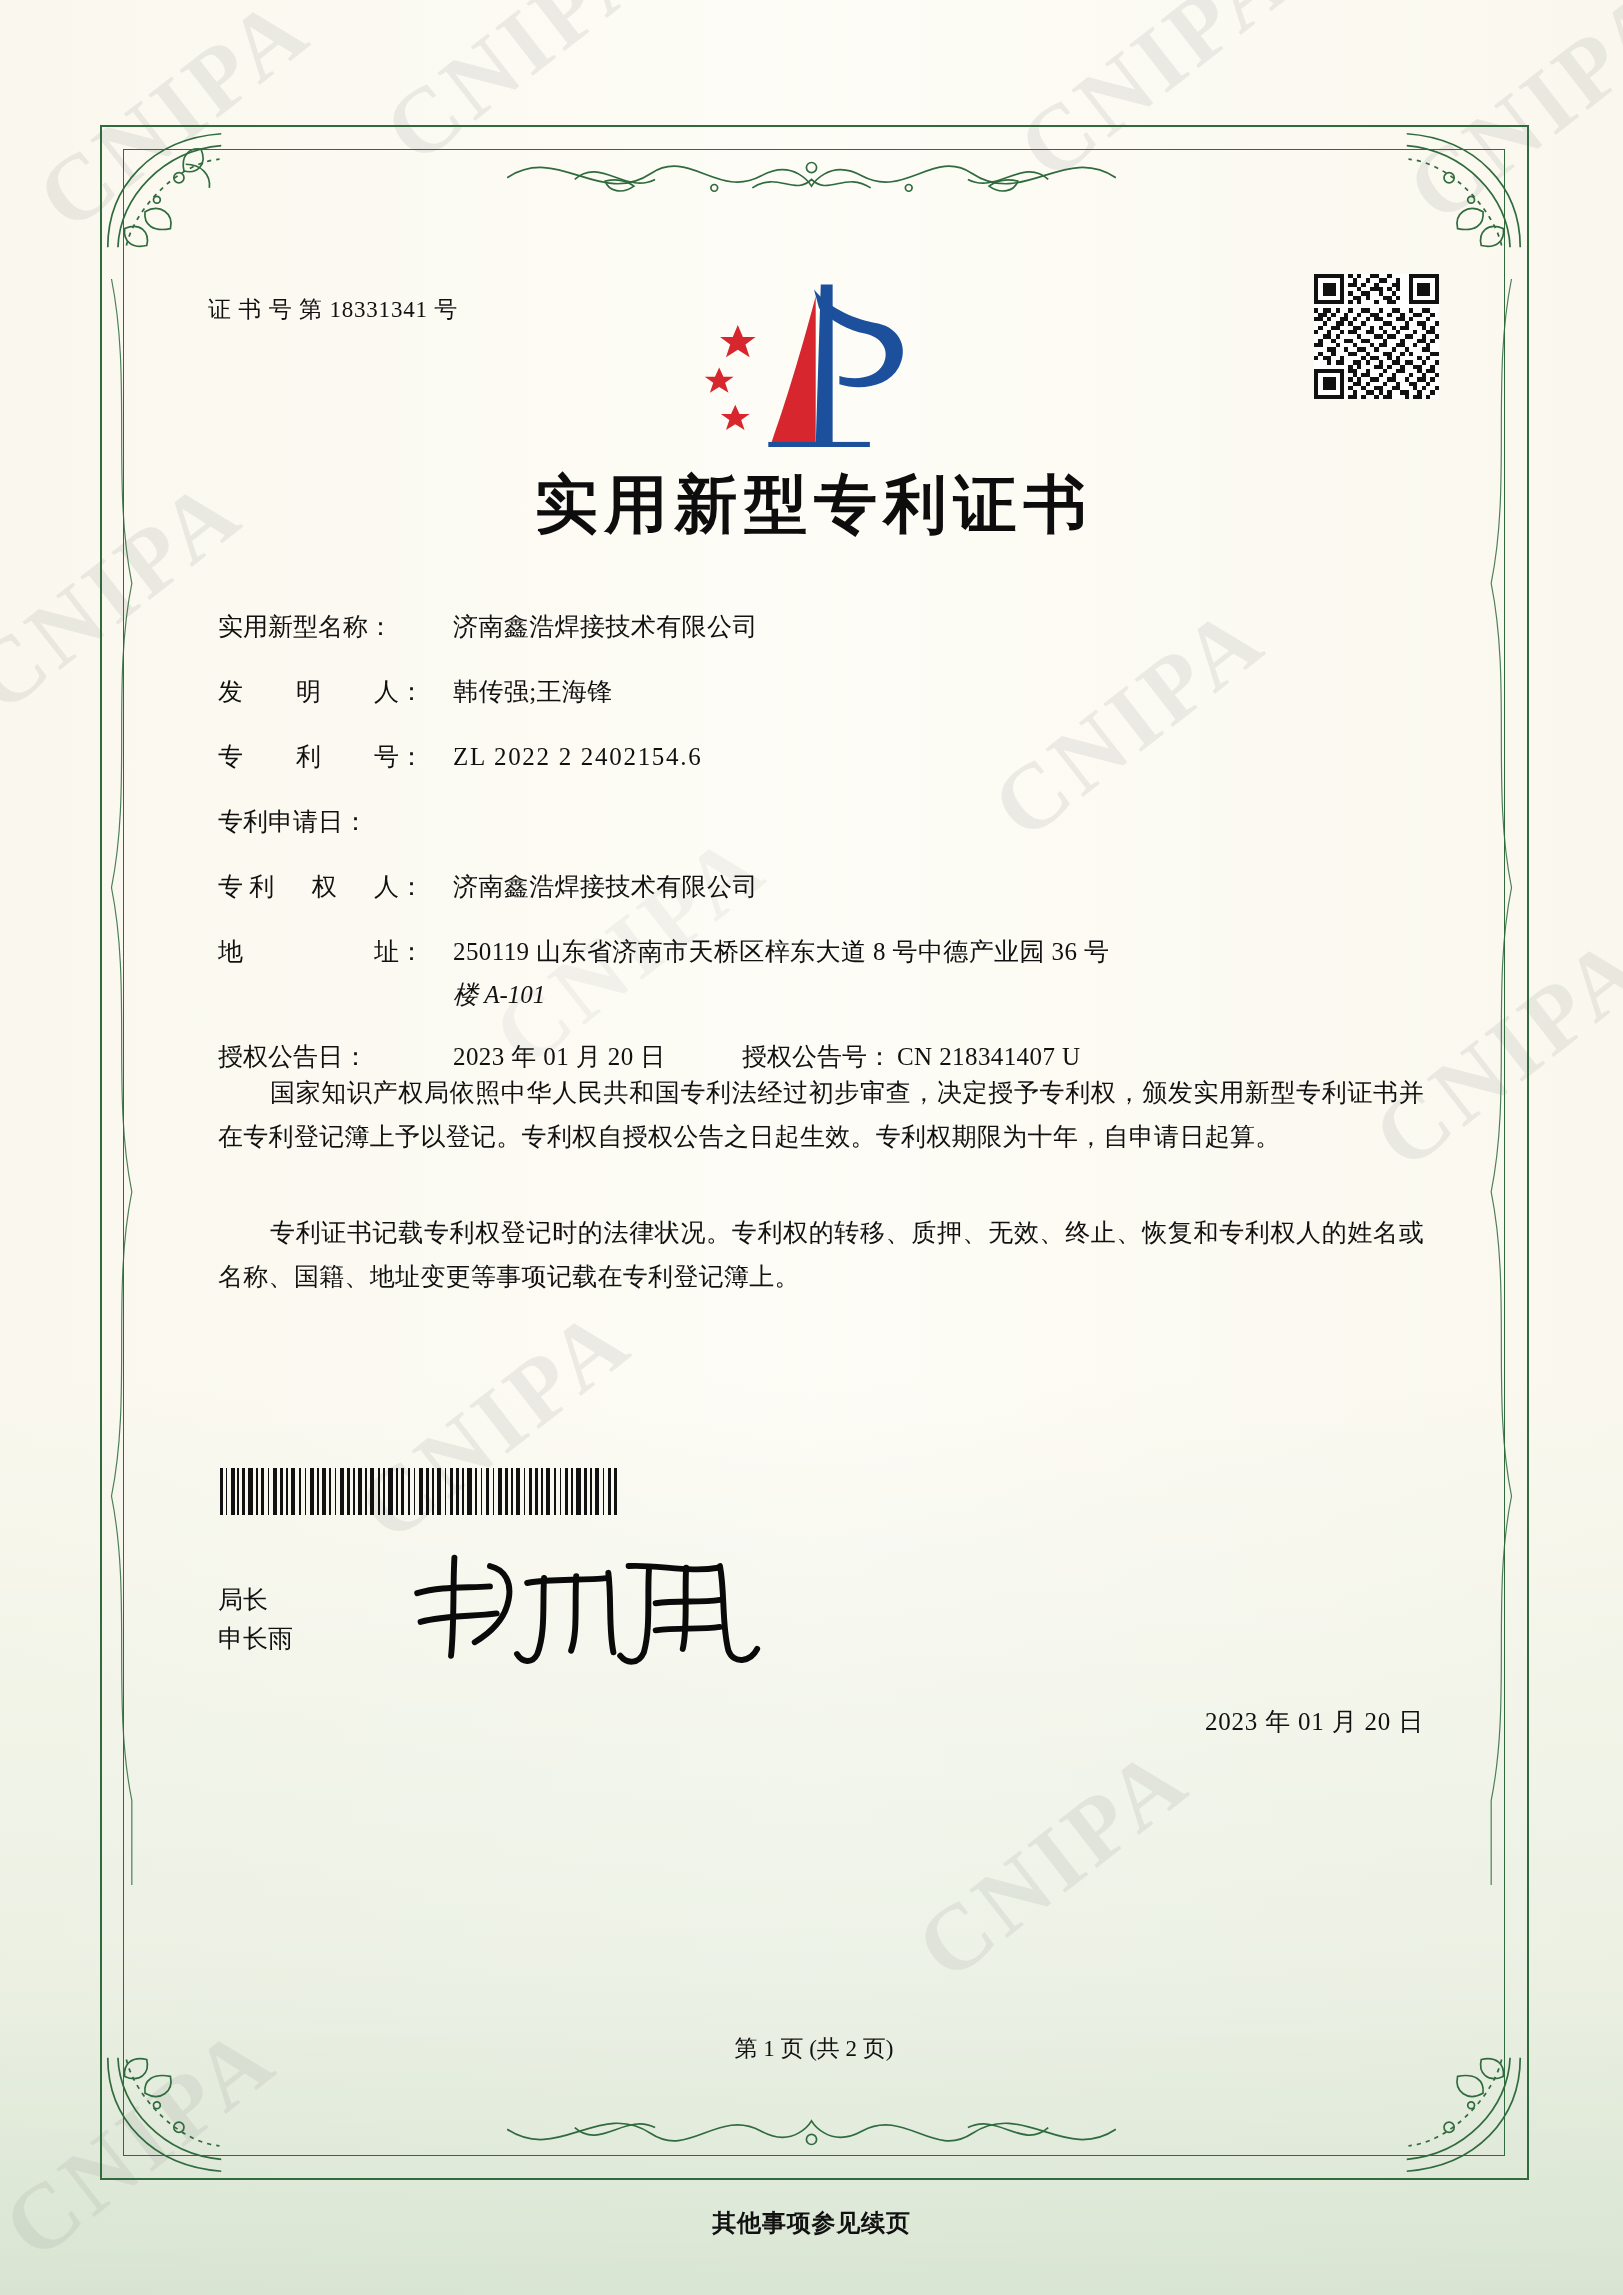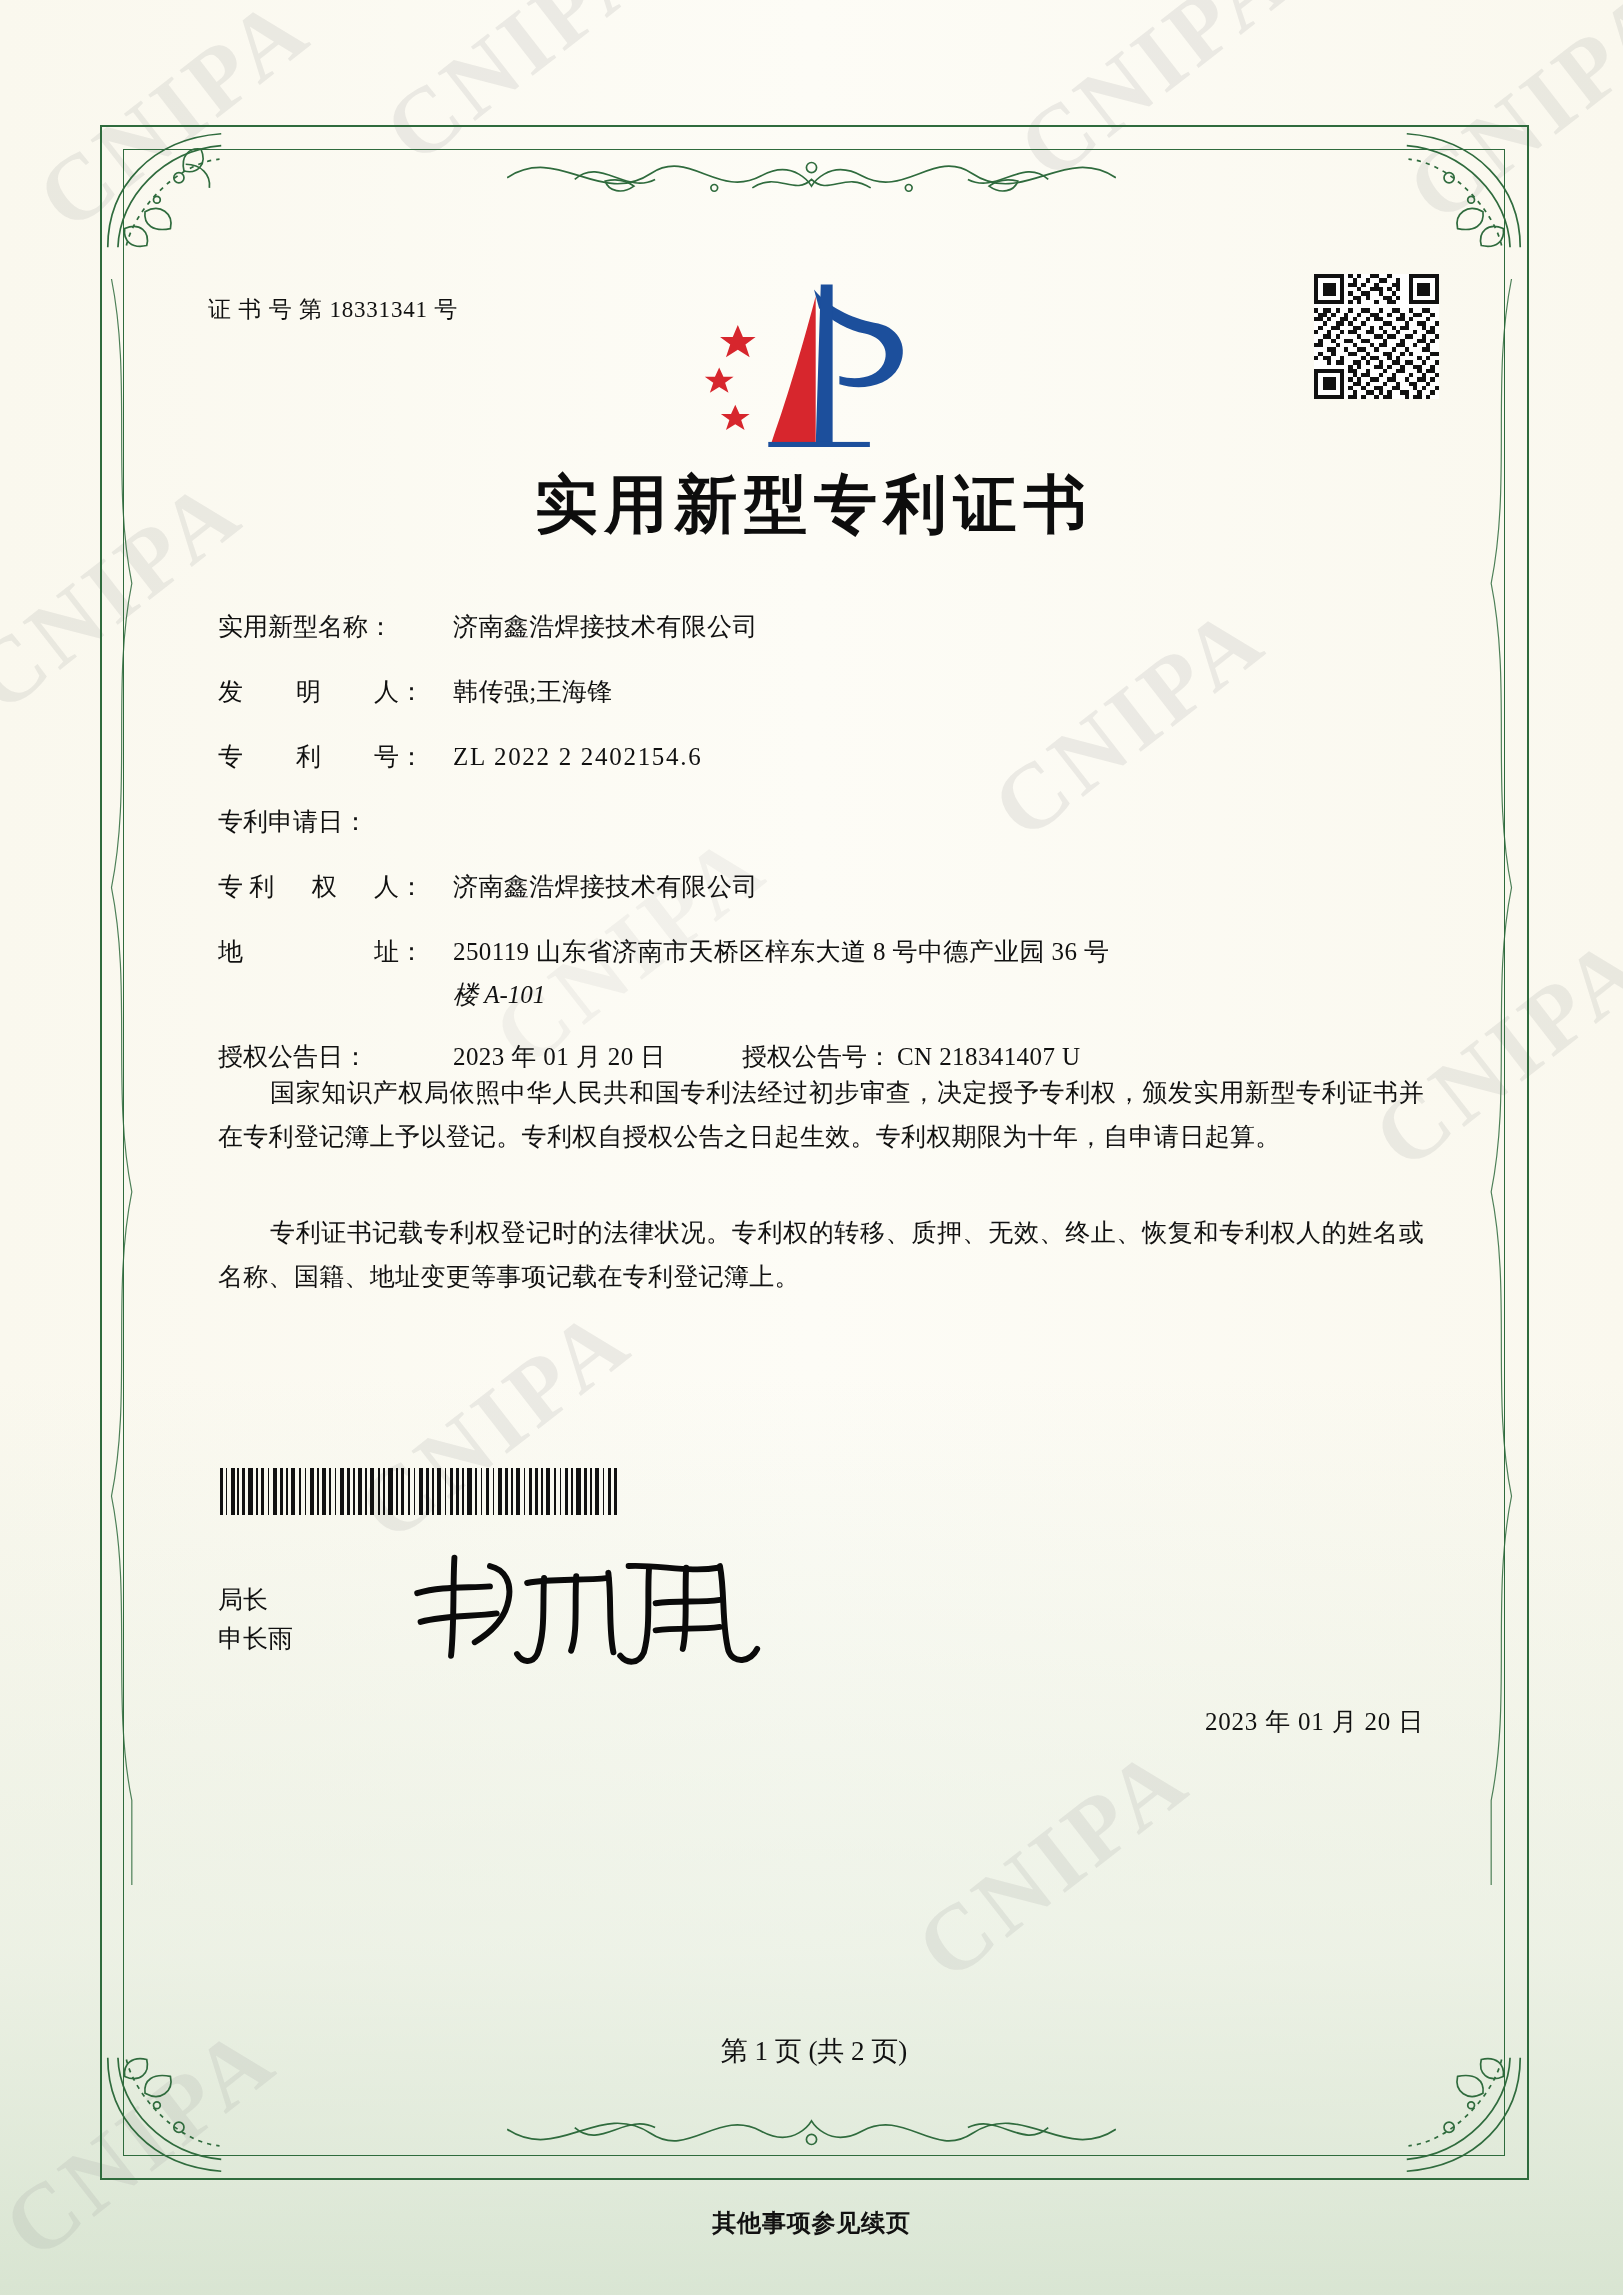--- a/index.html
+++ b/index.html
@@ -254,21 +254,21 @@
     font-size: 25px;
     letter-spacing: 0.8px;
     color: #111;
   }
 
   .page-num {
     position: absolute;
     left: 0; right: 0;
     top: 1884px;
     text-align: center;
-    font-size: 27px;
+    font-size: 23px;
     color: #111;
   }
 
   .footer-note {
     position: absolute;
     left: 0; right: 0;
     top: 2207px;
     text-align: center;
     font-size: 24px;
     font-weight: 700;

